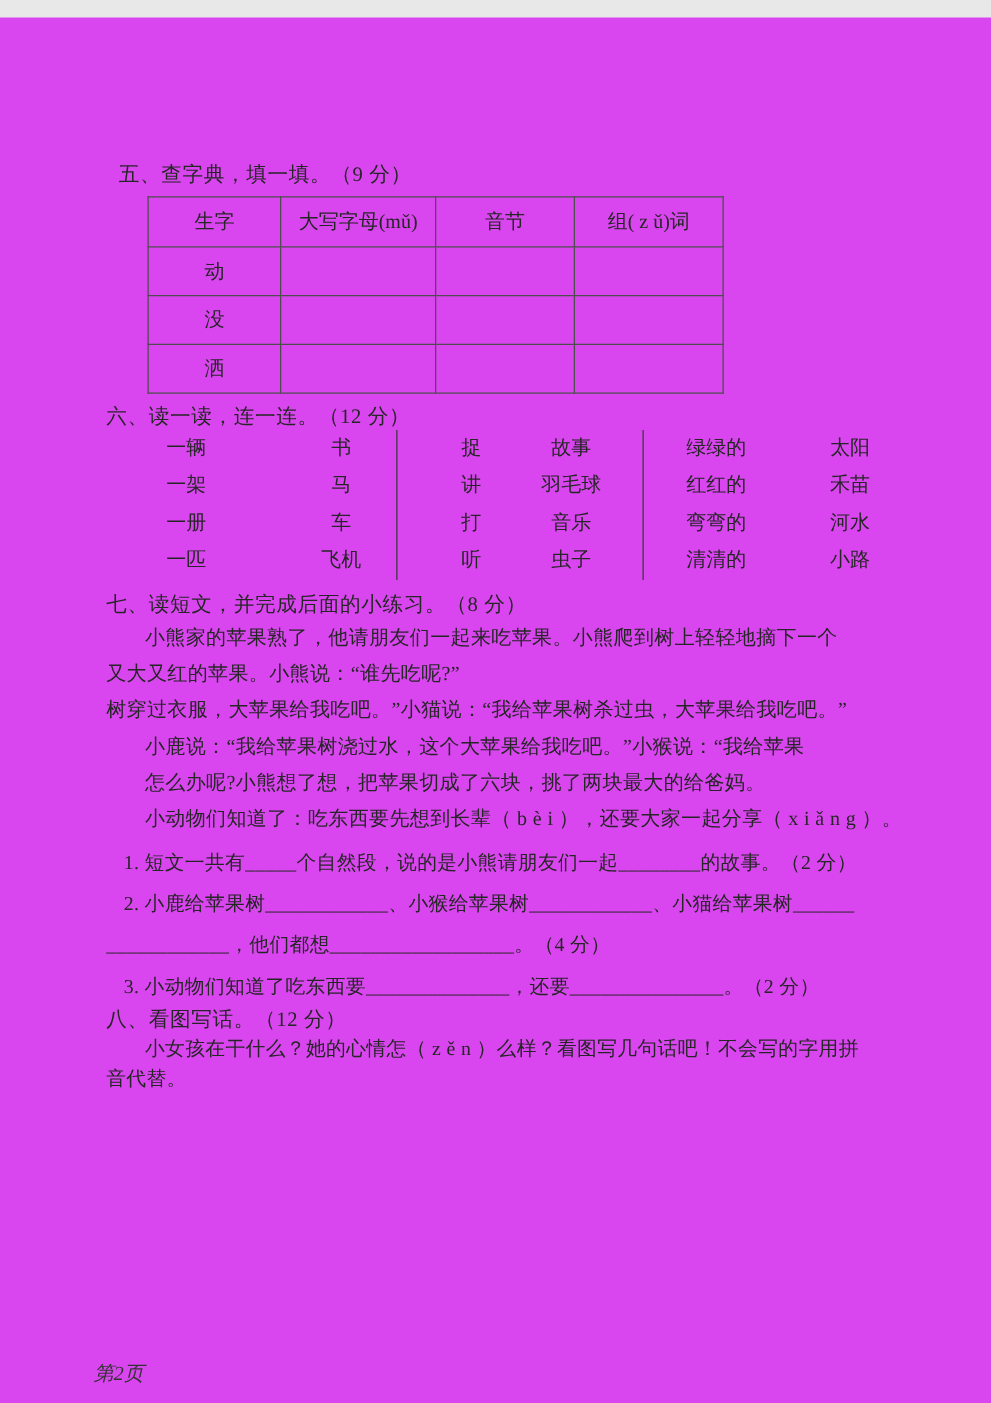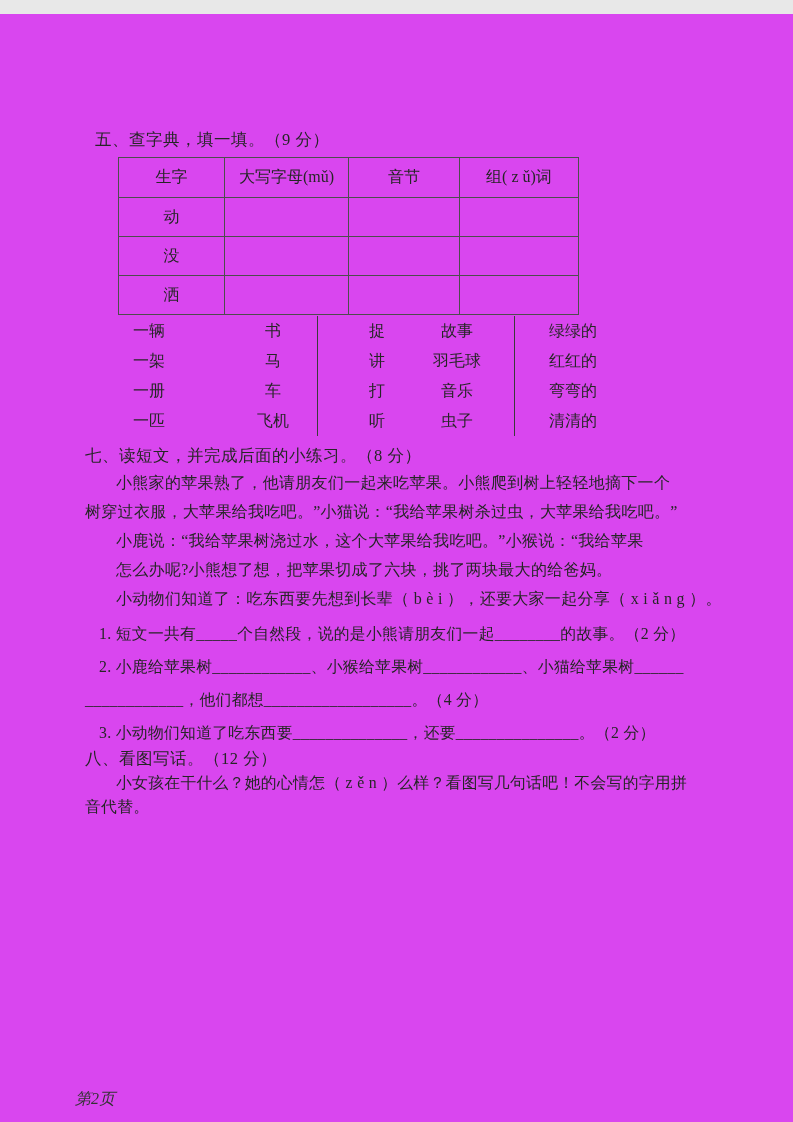--- a/index.html
+++ b/index.html
@@ -91,20 +91,21 @@
           </tr>
           <tr>
             <td>洒</td>
             <td>&nbsp;</td>
             <td>&nbsp;</td>
             <td>&nbsp;</td>
           </tr>
         </tbody>
     </table>
 
+    <div class="sec-heading" style="margin-top:8px;">六、读一读，连一连。（12 分）</div>
     <div class="match-wrap" id="match-groups">
         <div class="match-group g0">
           <div class="match-col left">
             <div class="match-item">一辆</div>
             <div class="match-item">一架</div>
             <div class="match-item">一册</div>
             <div class="match-item">一匹</div>
           </div>
           <div class="match-col right">
             <div class="match-item">书</div>
@@ -127,26 +128,33 @@
             <div class="match-item">虫子</div>
           </div>
         </div>
         <div class="match-group g2">
           <div class="match-col left">
             <div class="match-item">绿绿的</div>
             <div class="match-item">红红的</div>
             <div class="match-item">弯弯的</div>
             <div class="match-item">清清的</div>
           </div>
+          <div class="match-col right">
+            <div class="match-item">太阳</div>
+            <div class="match-item">禾苗</div>
+            <div class="match-item">河水</div>
+            <div class="match-item">小路</div>
+          </div>
         </div>
       </div>
 
     <div class="sec-heading sec7-heading">七、读短文，并完成后面的小练习。（8 分）</div>
     <div class="passage" id="passage">
         <div class="p-line indent">小熊家的苹果熟了，他请朋友们一起来吃苹果。小熊爬到树上轻轻地摘下一个</div>
+        <div class="p-line">又大又红的苹果。小熊说：“谁先吃呢?”</div>
         <div class="p-line">树穿过衣服，大苹果给我吃吧。”小猫说：“我给苹果树杀过虫，大苹果给我吃吧。”</div>
         <div class="p-line indent">小鹿说：“我给苹果树浇过水，这个大苹果给我吃吧。”小猴说：“我给苹果</div>
         <div class="p-line indent">怎么办呢?小熊想了想，把苹果切成了六块，挑了两块最大的给爸妈。</div>
         <div class="p-line indent">小动物们知道了：吃东西要先想到长辈（ b è i ），还要大家一起分享（ x i ǎ n g ）。</div>
       </div>
     <div class="questions" id="questions">
         <div class="q-line numbered">1. 短文一共有_____个自然段，说的是小熊请朋友们一起________的故事。（2 分）</div>
         <div class="q-line numbered">2. 小鹿给苹果树____________、小猴给苹果树____________、小猫给苹果树______</div>
         <div class="q-line">____________，他们都想__________________。（4 分）</div>
         <div class="q-line numbered">3. 小动物们知道了吃东西要______________，还要_______________。（2 分）</div>

